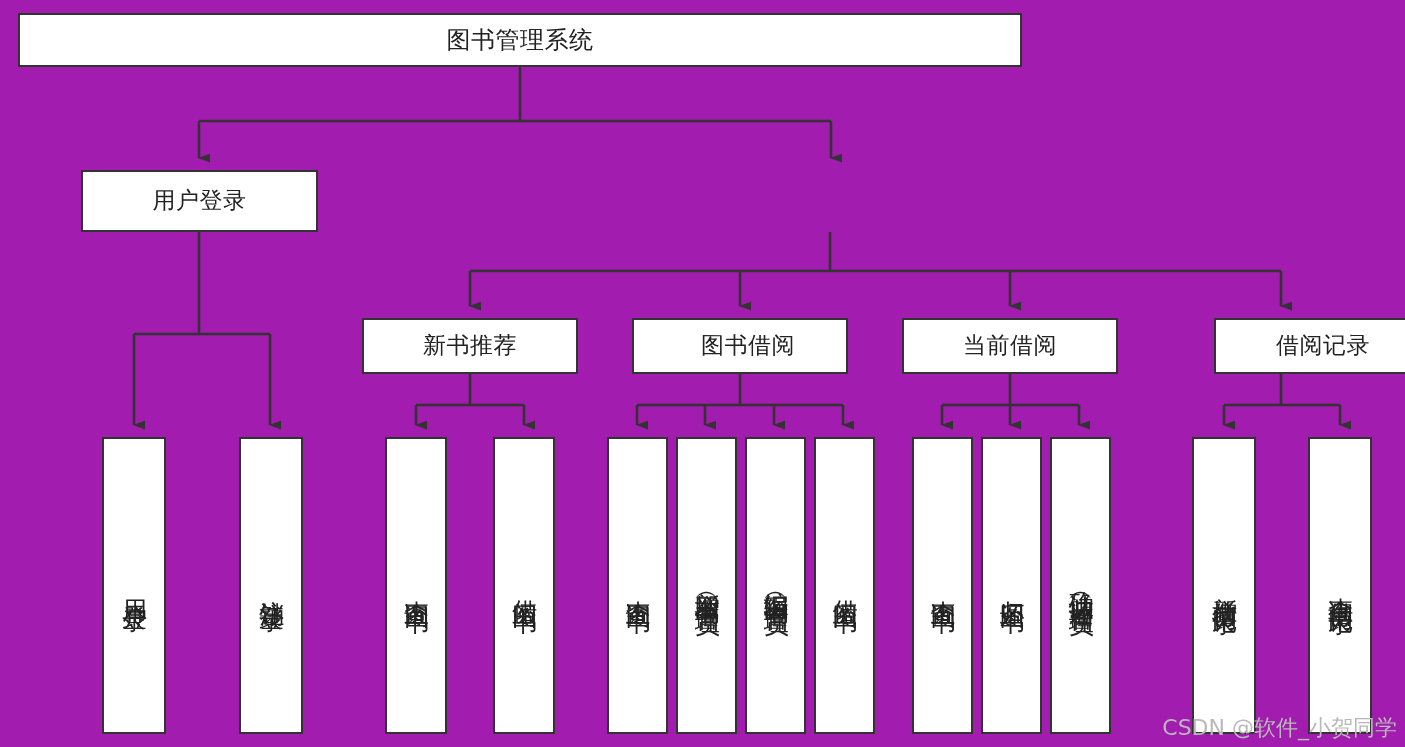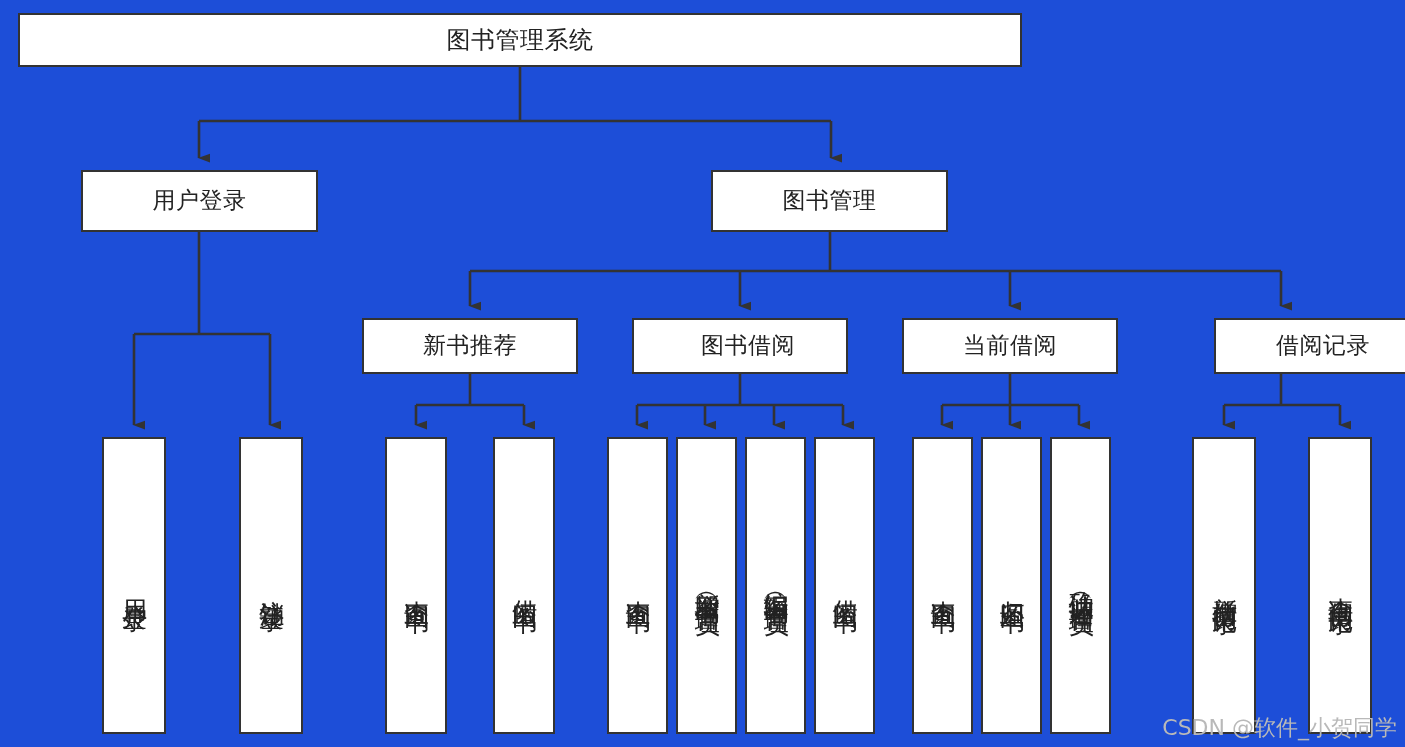--- a/index.html
+++ b/index.html
@@ -7,21 +7,21 @@
     width: 1405px;
     height: 747px;
     background: #ffffff;
     font-family: "DejaVu Sans", "Liberation Sans", sans-serif;
     overflow: hidden;
   }
   #diagram-root {
     position: relative;
     width: 1405px;
     height: 747px;
-    background: #1d4ed8;
+    background: #a21caf;
   }
   
   #connectors {
     position: absolute;
     left: 0; top: 0;
     width: 1405px; height: 747px;
     pointer-events: none;
   }
   
   .node {
@@ -130,23 +130,20 @@
   </svg>
 
   <div class="node horiz root" style="left:18px; top:13px; width:1004px; height:54px;">
     <span class="label">图书管理系统</span>
   </div>
 
   <div class="node horiz" style="left:81px; top:170px; width:237px; height:62px;">
     <span class="label">用户登录</span>
   </div>
 
-  <div class="node horiz" style="left:711px; top:170px; width:237px; height:62px;">
-    <span class="label">图书管理</span>
-  </div>
 
   <div class="node horiz" style="left:362px; top:318px; width:216px; height:56px;">
     <span class="label">新书推荐</span>
   </div>
 
   <div class="node horiz" style="left:632px; top:318px; width:216px; height:56px;padding-left:16px;">
     <span class="label">图书借阅</span>
   </div>
 
   <div class="node horiz" style="left:902px; top:318px; width:216px; height:56px;">

